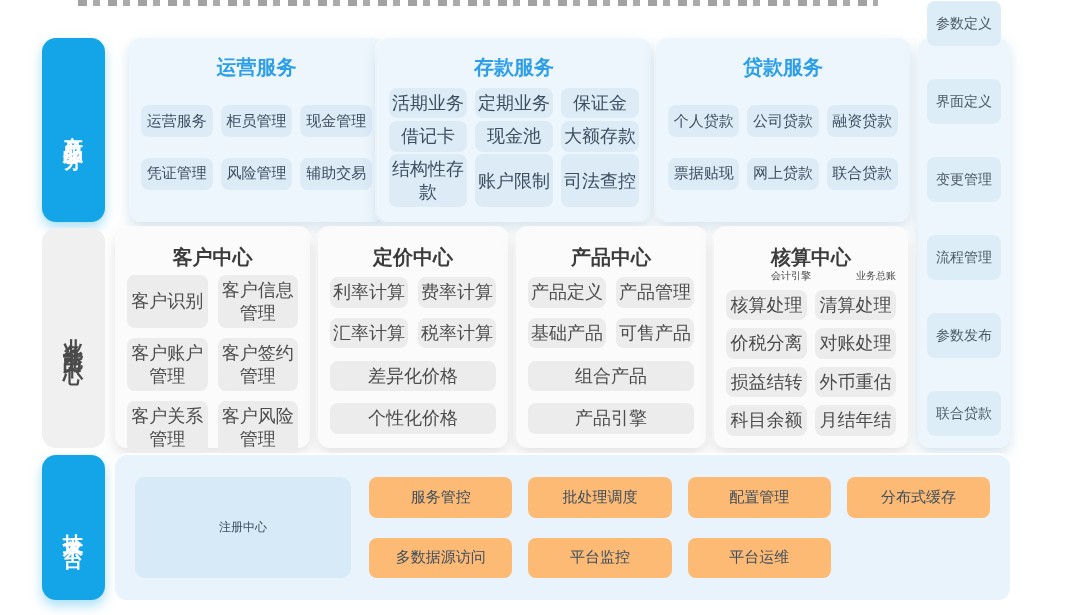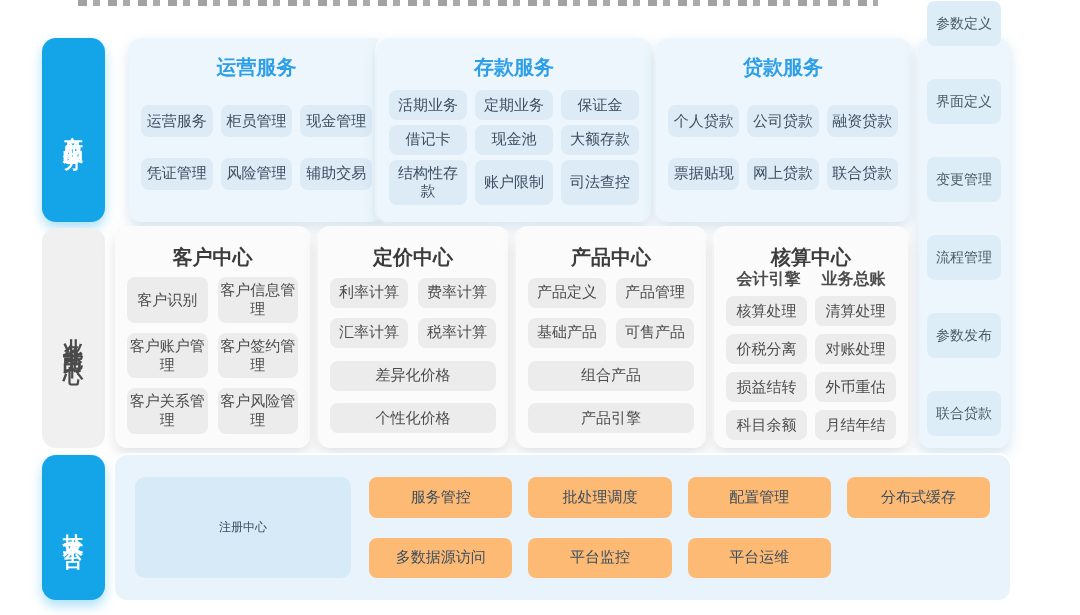--- a/index.html
+++ b/index.html
@@ -39,27 +39,27 @@
   .rows{ flex:1; display:flex; flex-direction:column; justify-content:space-evenly; }
   .row3{ display:flex; gap:8px; }
   .row3 .chip{ flex:1; }
 
   .chip{
     background:#dcebf6; color:#3d4e5f; border-radius:8px;
     display:flex; align-items:center; justify-content:center; text-align:center;
     font-size:15px; min-height:32px; padding:4px 2px; line-height:1.25;
   }
   .graycard .chip{ background:#ececec; color:#4c4c4c; }
-  .chip.sm{ font-size:15px; min-height:30px; }
+  .chip.sm{ font-size:18px; min-height:30px; }
 
   .grid2{ display:grid; grid-template-columns:1fr 1fr; gap:10px; }
   .wide{ margin-top:10px; }
 
   .subheads{ display:flex; margin:-2px 0 6px; }
-  .subheads div{ flex:1; text-align:center; font-size:16px; color:#4c4c4c;font-weight:bold; }
+  .subheads div{ flex:1; text-align:right; font-size:10px; color:#4c4c4c; }
 
   
   .param-card{ left:918px; top:38px; width:92px; height:410px; padding:10px 9px 12px;justify-content:flex-end; }
   .param-card .card-title{ font-size:18px; padding:4px 0 6px; }
   .param-card .rows{ gap:14px; justify-content:space-between; }
   .param-card .chip{ min-height:45px; font-size:14px; background:#ddedf8; color:#4c5a66;margin-top:19px; }
 
   
   .tech-card{
     position:absolute; left:115px; top:455px; width:895px; height:145px;

